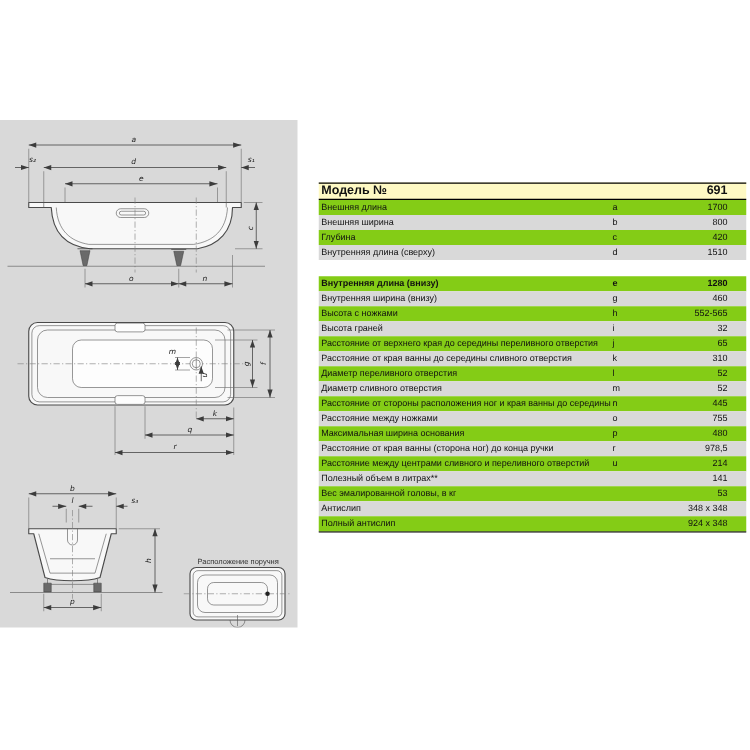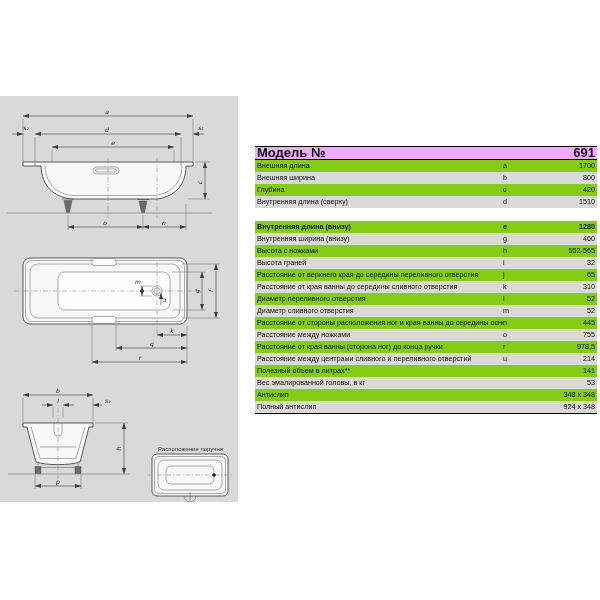--- a/index.html
+++ b/index.html
@@ -14,29 +14,29 @@
   .outline{stroke:#4a4a4a;stroke-width:0.9;fill:#f8f8f8;stroke-linejoin:round;}
   .thin{stroke:#5a5a5a;stroke-width:0.5;fill:none;}
   .thinf{stroke:#5a5a5a;stroke-width:0.5;fill:#fdfdfd;}
   .cl{stroke:#808080;stroke-width:0.5;stroke-dasharray:5 1.8 1 1.8;fill:none;}
   .dark{fill:#6a6a6a;stroke:#3c3c3c;stroke-width:0.4;}
   .dlabel{font:italic 6px "DejaVu Sans",sans-serif;fill:#1a1a1a;}
   .caption{font:6px "Liberation Sans",sans-serif;fill:#333;}
 
   
   .spec-table{position:absolute;left:255px;top:146px;width:342px;font-size:7.2px;line-height:12px;}
-  .t-header{display:flex;height:12px;background:#f0abfc;font-weight:bold;font-size:13px;
+  .t-header{display:flex;height:12px;background:#fef9c3;font-weight:bold;font-size:10px;
             border-top:1px solid #000;border-bottom:1px solid #000;}
   .t-body{border-bottom:1px solid #000;}
   .t-row{display:flex;height:12px;background:#84cc16;}
   .t-body .t-row:nth-child(even){background:#d9d9d9;}
   .t-row.bold{font-weight:bold;margin-top:13px;}
   .c-label{flex:1 1 auto;padding-left:2px;white-space:nowrap;overflow:hidden;}
   .c-letter{flex:0 0 42px;white-space:nowrap;}
-  .c-value{flex:0 0 50px;text-align:right;padding-right:2px;white-space:nowrap;}
+  .c-value{flex:0 0 50px;text-align:right;padding-right:15px;white-space:nowrap;}
 </style>
 </head>
 <body>
 
 <div class="page">
 
   <div class="panel">
     <svg width="238" height="406" viewBox="0 0 238 406">
       <defs>
         <marker id="ae" markerUnits="userSpaceOnUse" markerWidth="7" markerHeight="6" refX="6.5" refY="2.5" orient="auto">
@@ -273,20 +273,25 @@
         <span class="c-label">Расстояние от стороны расположения ног и края ванны до середины основания</span>
         <span class="c-letter">n</span>
         <span class="c-value">445</span>
       </div>
         <div class="t-row">
         <span class="c-label">Расстояние между ножками</span>
         <span class="c-letter">o</span>
         <span class="c-value">755</span>
       </div>
         <div class="t-row">
+        <span class="c-label">Максимальная ширина основания</span>
+        <span class="c-letter">p</span>
+        <span class="c-value">480</span>
+      </div>
+        <div class="t-row">
         <span class="c-label">Расстояние от края ванны (сторона ног) до конца ручки</span>
         <span class="c-letter">r</span>
         <span class="c-value">978,5</span>
       </div>
         <div class="t-row">
         <span class="c-label">Расстояние между центрами сливного и переливного отверстий</span>
         <span class="c-letter">u</span>
         <span class="c-value">214</span>
       </div>
         <div class="t-row">

